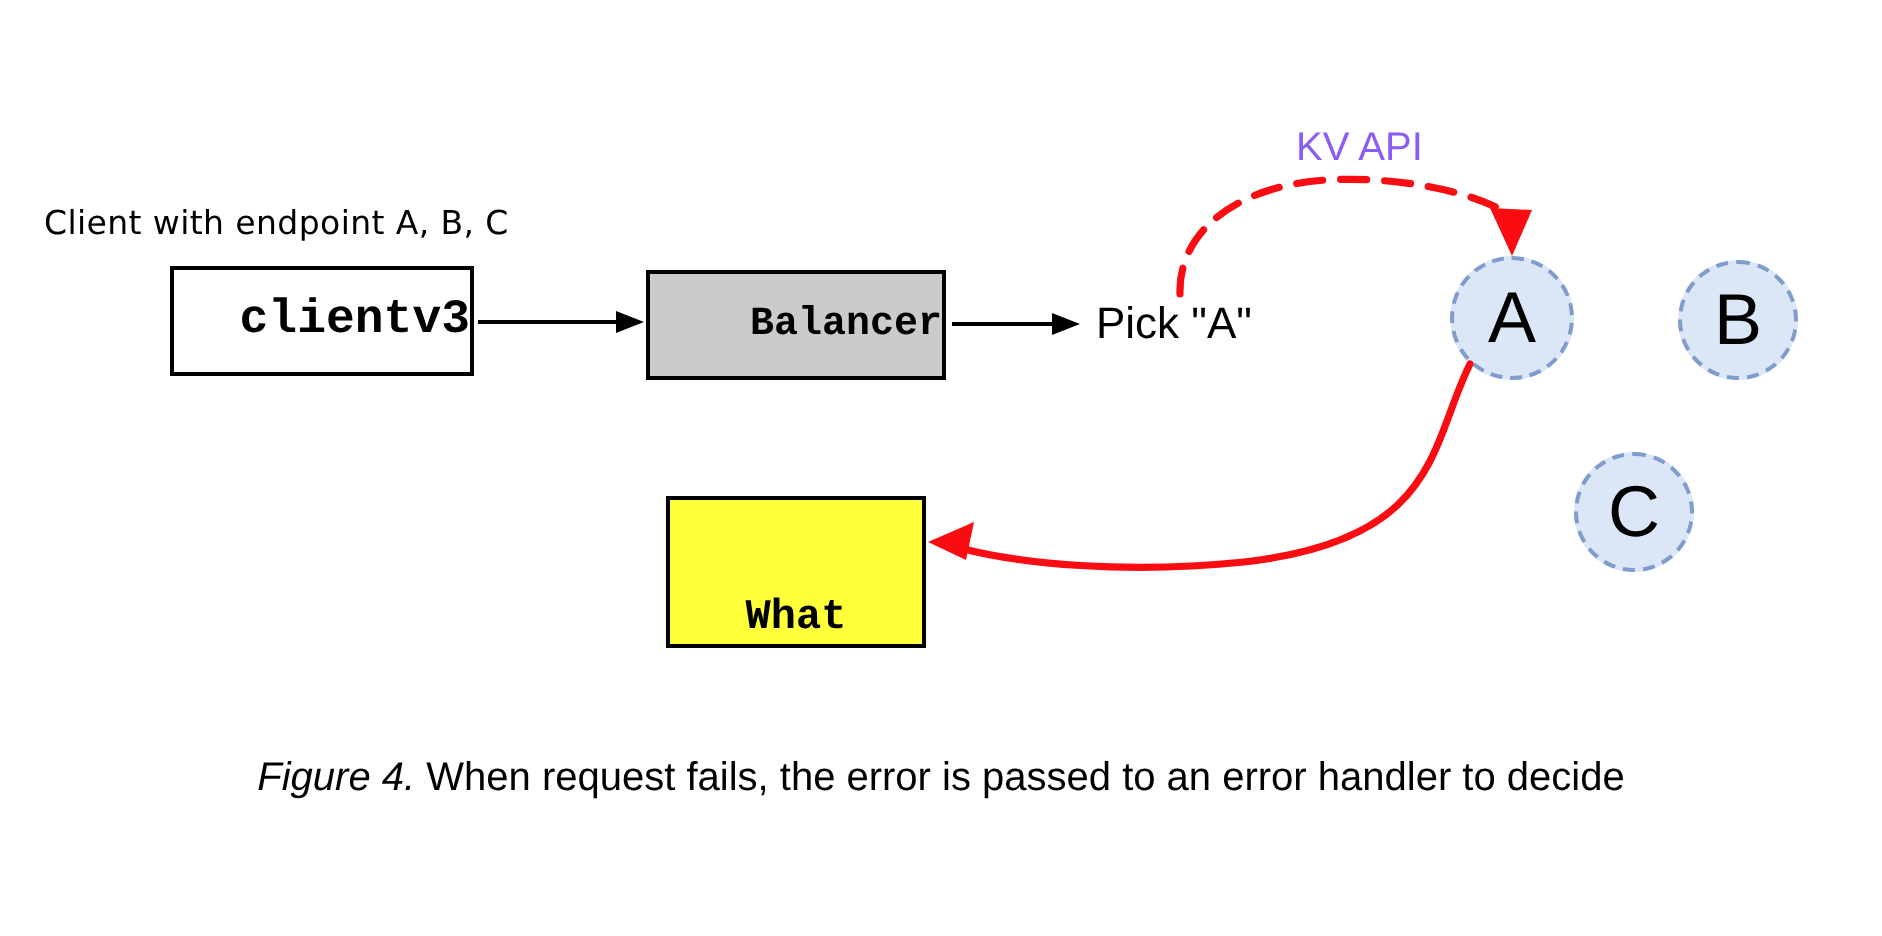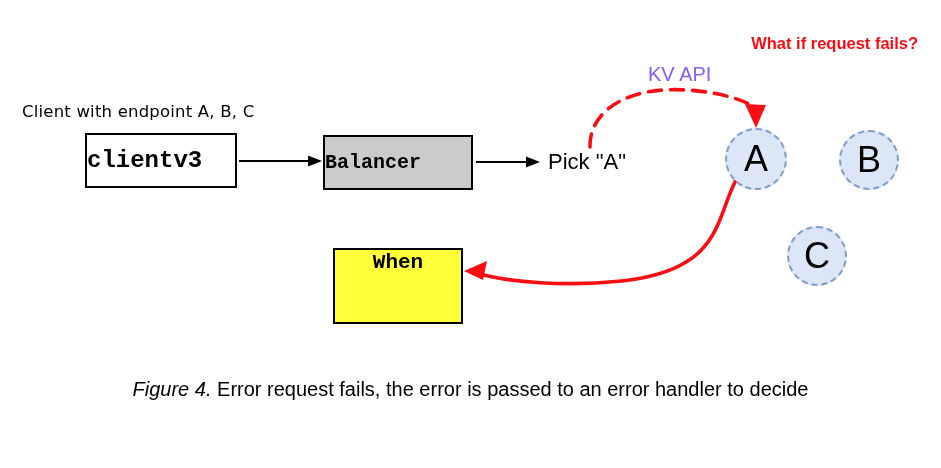--- a/index.html
+++ b/index.html
@@ -8,21 +8,21 @@
     font-family:"Liberation Sans",sans-serif;color:#000;
   }
   .abs{position:absolute;}
   svg.wires{position:absolute;left:0;top:0;z-index:3;pointer-events:none;}
 
   .client-label{
     left:22px;top:102px;font-family:"DejaVu Sans",sans-serif;
     font-size:16.5px;letter-spacing:.2px;white-space:nowrap;
   }
   .node-box{
-    box-sizing:border-box;border:2px solid #000;display:flex;align-items:center;justify-content:flex-start;
+    box-sizing:border-box;border:2px solid #000;display:flex;align-items:center;justify-content:flex-end;
     font-family:"Liberation Mono","DejaVu Sans Mono",monospace;font-weight:bold;z-index:2;
   }
   .client-box{left:85px;top:133px;width:152px;height:55px;background:#ffffff;font-size:24px;}
   .balancer-box{left:323px;top:135px;width:150px;height:55px;background:#cbcbcb;font-size:20px;}
   .error-box{
     left:333px;top:248px;width:130px;height:76px;background:#ffff3a;font-size:21px;
     flex-direction:column;line-height:25px;text-align:center;
   }
   .pick-label{left:548px;top:149px;font-size:22px;white-space:nowrap;}
   .kv-label{left:648px;top:63px;font-size:20px;color:#8b5cf6;white-space:nowrap;z-index:1;}
@@ -41,36 +41,35 @@
   }
   .caption .fig{font-style:italic;}
 </style>
 </head>
 <body>
 
 <div class="canvas">
 
   <div class="abs client-label">Client with endpoint A, B, C</div>
 
-  <div class="abs question-label">What if request fails?</div>
 
   <div class="abs kv-label">KV API</div>
 
   <div class="abs pick-label">Pick "A"</div>
 
   <div class="abs node-box client-box">
     <span>clientv3</span>
   </div>
 
   <div class="abs node-box balancer-box">
     <span>Balancer</span>
   </div>
 
   <div class="abs node-box error-box">
-    <span>When</span>
+    <span>What</span>
   </div>
 
   <div class="abs endpoint ep-a">
     <span>A</span>
   </div>
   <div class="abs endpoint ep-b">
     <span>B</span>
   </div>
   <div class="abs endpoint ep-c">
     <span>C</span>
@@ -94,17 +93,17 @@
     </g>
 
     <g>
       <path d="M735 182 C715 222, 720 270, 622 281 C563 287, 510 282, 480 274" fill="none" stroke="#fa0d12" stroke-width="3.6" stroke-linecap="round"></path>
       <polygon points="464,271 487,261 483,280" fill="#fa0d12"></polygon>
     </g>
   </svg>
 
   <div class="abs caption">
     <div>
-      <span class="fig">Figure 4.</span><span> Error request fails, the error is passed to an error handler to decide</span>
+      <span class="fig">Figure 4.</span><span> When request fails, the error is passed to an error handler to decide</span>
     </div>
   </div>
 
 </div>
 
 </body></html>

